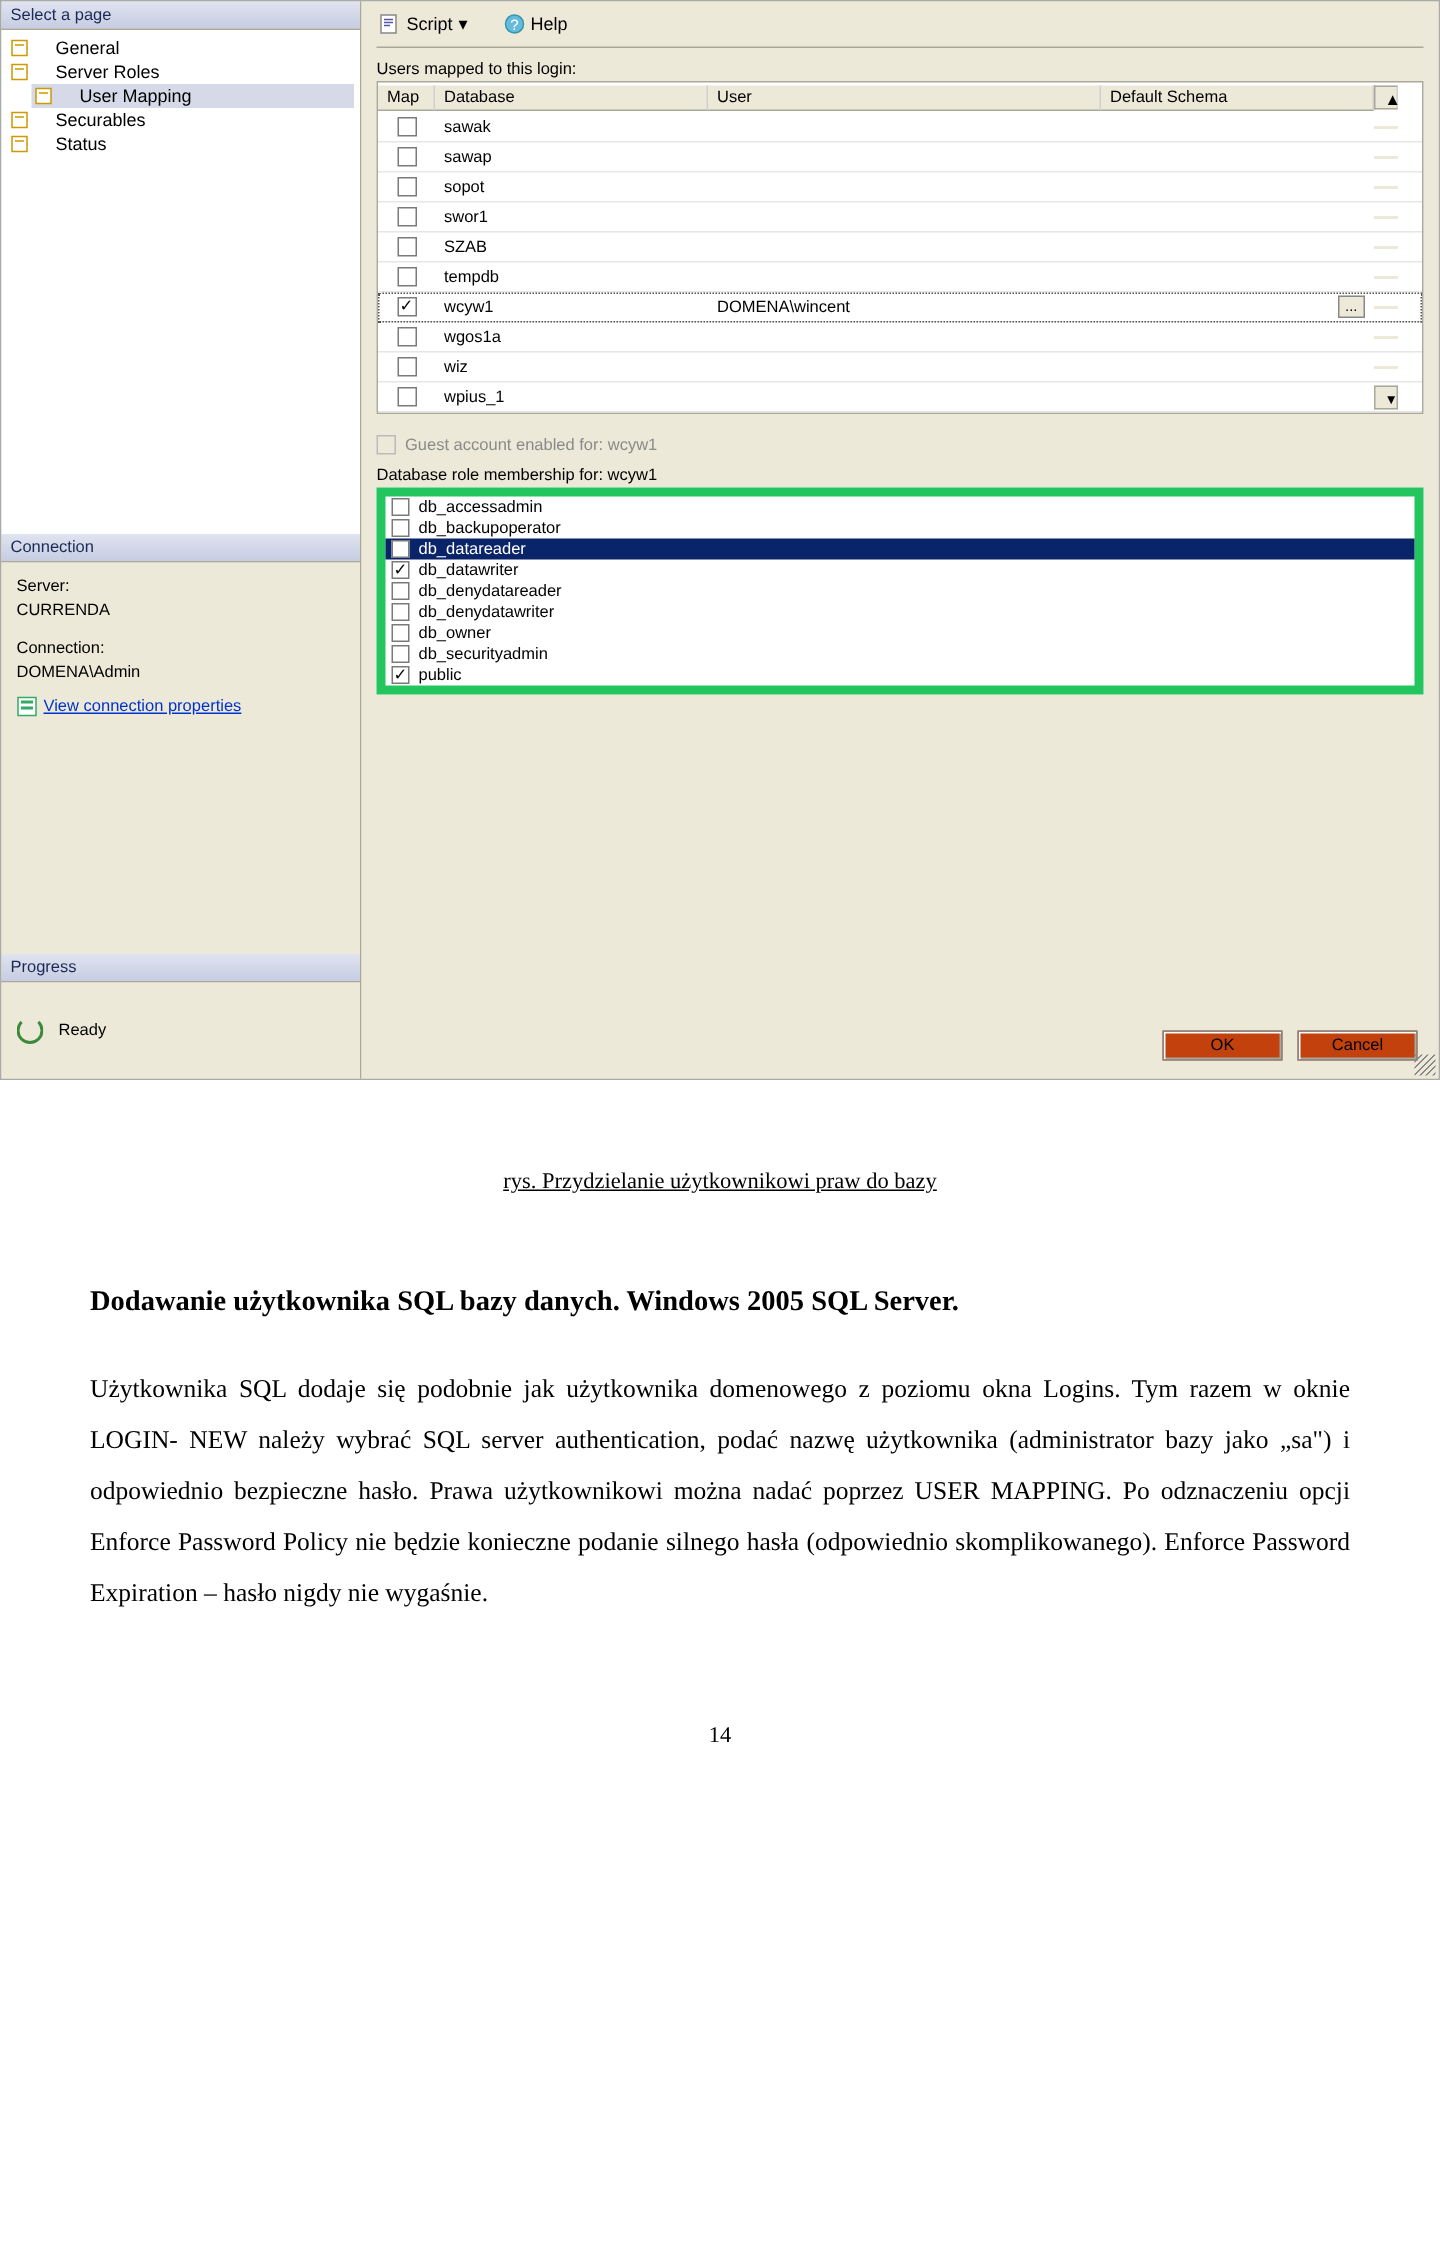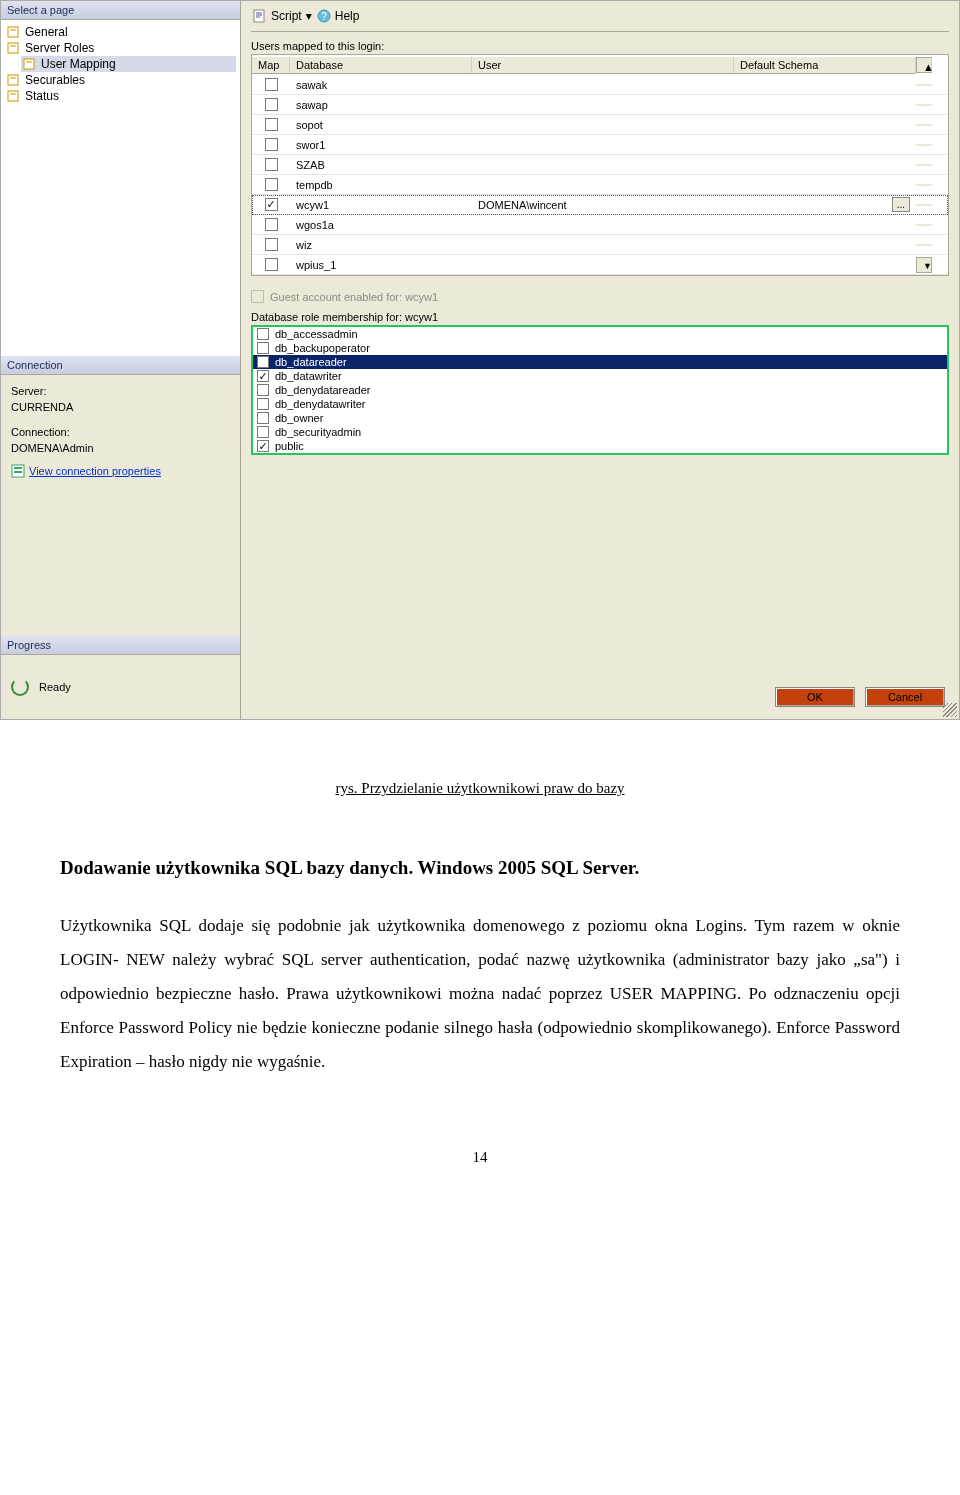--- a/index.html
+++ b/index.html
@@ -33,21 +33,21 @@
   }
   .pages {
     background: #fff;
     padding: 4px 4px;
     flex: 0 0 90px;
   }
   .page-item {
     display: flex;
     align-items: center;
     padding: 1px 2px;
-    gap: 4px;
+    gap: 16px;
     text-align: right;
   }
   .page-item.selected { background: #d6dae8; margin-left: 16px; }
   .page-icon {
     width: 14px; height: 14px;
     display: inline-flex; align-items: center; justify-content: center;
   }
   .connection-body {
     background: #ece9d8;
     padding: 8px 10px;
@@ -64,21 +64,21 @@
   }
   .main {
     flex: 1;
     background: #ece9d8;
     display: flex;
     flex-direction: column;
     padding: 4px 10px 8px 10px;
     position: relative;
   }
   .toolbar {
-    display: flex; gap: 5px; padding: 4px 0 8px 2px;
+    display: flex; gap: 24px; padding: 4px 0 8px 2px;
     font-size: 12px;
     border-bottom: 1px solid #aca899;
   }
   .tb-item { display: flex; align-items: center; gap: 4px; }
   .label { font-size: 11px; margin: 8px 0 2px 0; }
   .grid {
     background: #fff;
     border: 1px solid #aca899;
     font-size: 11px;
   }
@@ -107,21 +107,21 @@
     display: inline-flex; align-items: center; justify-content: center;
     font-size: 11px; line-height: 1;
   }
   .sb-btn { height: 16px; background: #ece9d8; border: 1px solid #aca899; font-size: 9px; text-align: center; line-height: 14px;}
   .ellipsis-btn {
     border: 1px solid #888; background: #ece9d8; font-size: 10px;
     padding: 0 4px; height: 15px; line-height: 13px;
   }
   .guest-row { display: flex; align-items: center; gap: 6px; margin-top: 14px; color: #8a8a8a; font-size:11px; }
   .roles {
-    background: #fff; border: 2px solid #22c55e;
+    background: #fff; border: 6px solid #22c55e;
     font-size: 11px;
   }
   .role-row { display: flex; align-items: center; gap: 6px; padding: 1px 4px; }
   .role-row.selected { background: #0a246a; color: #fff; }
   .role-row .chk { width: 12px; height: 12px; }
   .buttons-row { display: flex; justify-content: flex-end; gap: 10px; padding: 10px 4px 4px 0; margin-top: auto; }
   .win-btn {
     min-width: 80px; padding: 3px 14px;
     background: #c2410c; border: 1px solid #888;
     box-shadow: 1px 1px 0 #fff inset, -1px -1px 0 #aca899 inset;

